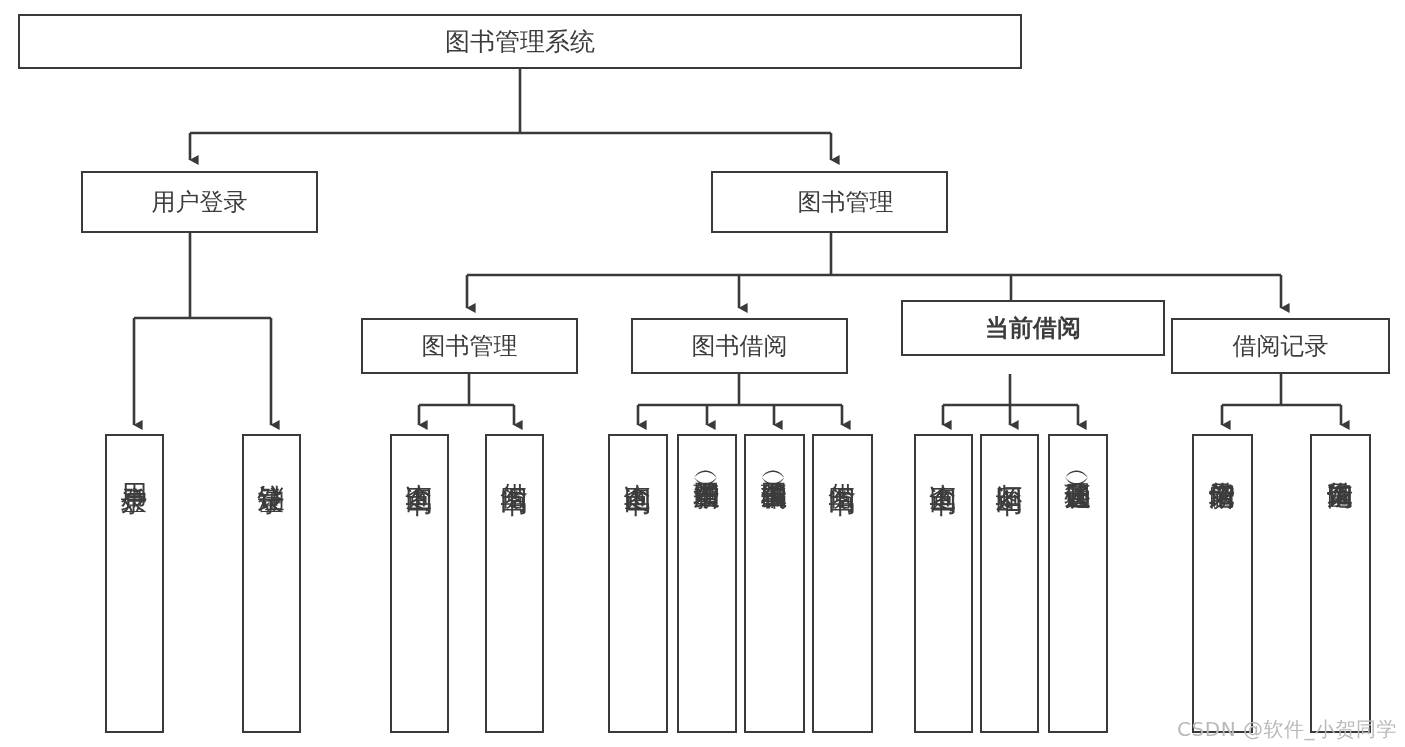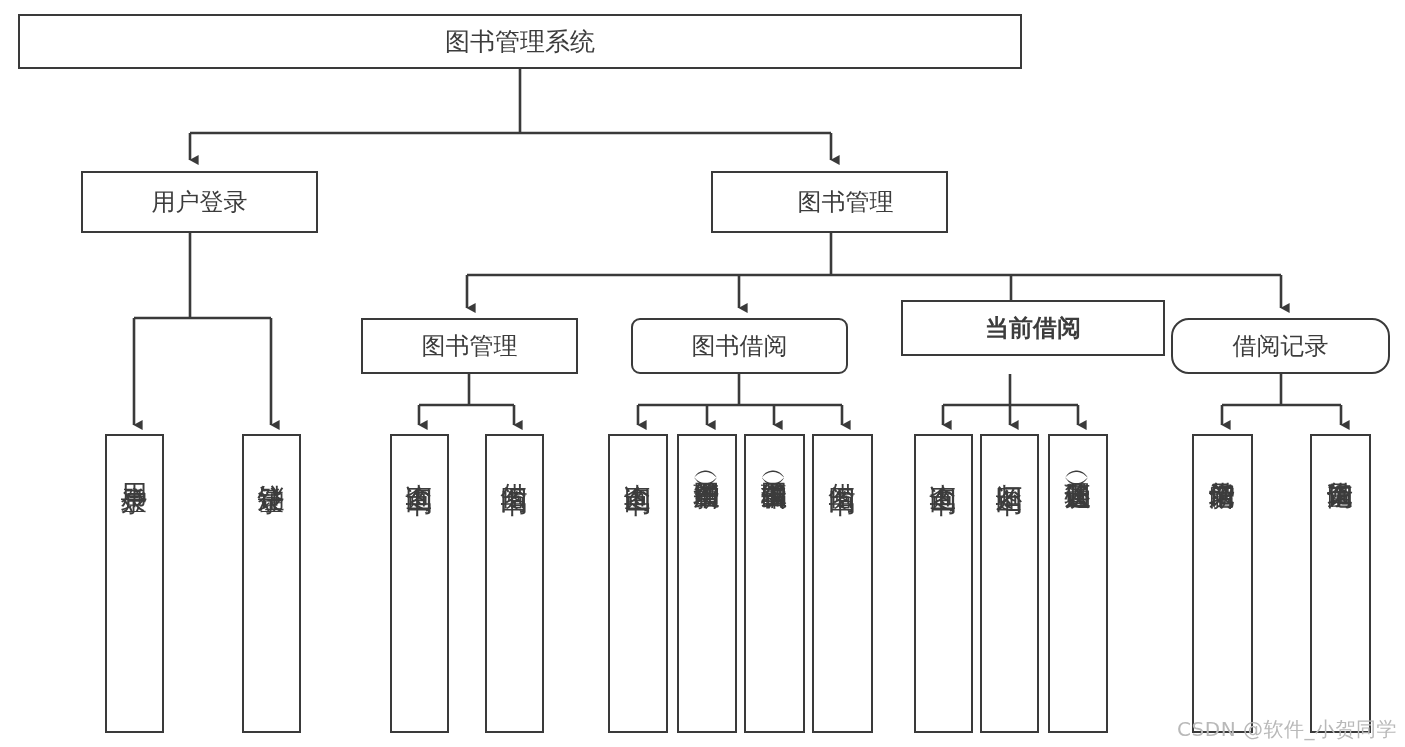--- a/index.html
+++ b/index.html
@@ -136,27 +136,27 @@
   <div class="node branch" style="left:81px; top:171px; width:237px; height:62px;">
     <span class="node-label">用户登录</span>
   </div>
   <div class="node branch" style="left:711px; top:171px; width:237px; height:62px;padding-left:32px;">
     <span class="node-label">图书管理</span>
   </div>
 
   <div class="node branch" style="left:361px; top:318px; width:217px; height:56px;">
     <span class="node-label">图书管理</span>
   </div>
-  <div class="node branch" style="left:631px; top:318px; width:217px; height:56px;border-radius:9px;">
+  <div class="node branch" style="left:631px; top:318px; width:217px; height:56px;">
     <span class="node-label">图书借阅</span>
   </div>
   <div class="node branch" style="left:901px; top:300px; width:264px; height:56px;font-weight:bold;">
     <span class="node-label">当前借阅</span>
   </div>
-  <div class="node branch" style="left:1171px; top:318px; width:219px; height:56px;border-radius:18px;">
+  <div class="node branch" style="left:1171px; top:318px; width:219px; height:56px;">
     <span class="node-label">借阅记录</span>
   </div>
 
   <div class="node leaf" style="left:105px; top:434px; width:59px; height:299px;">
     <span class="node-label">用户登录</span>
   </div>
   <div class="node leaf" style="left:242px; top:434px; width:59px; height:299px;">
     <span class="node-label">注销登录</span>
   </div>
 

